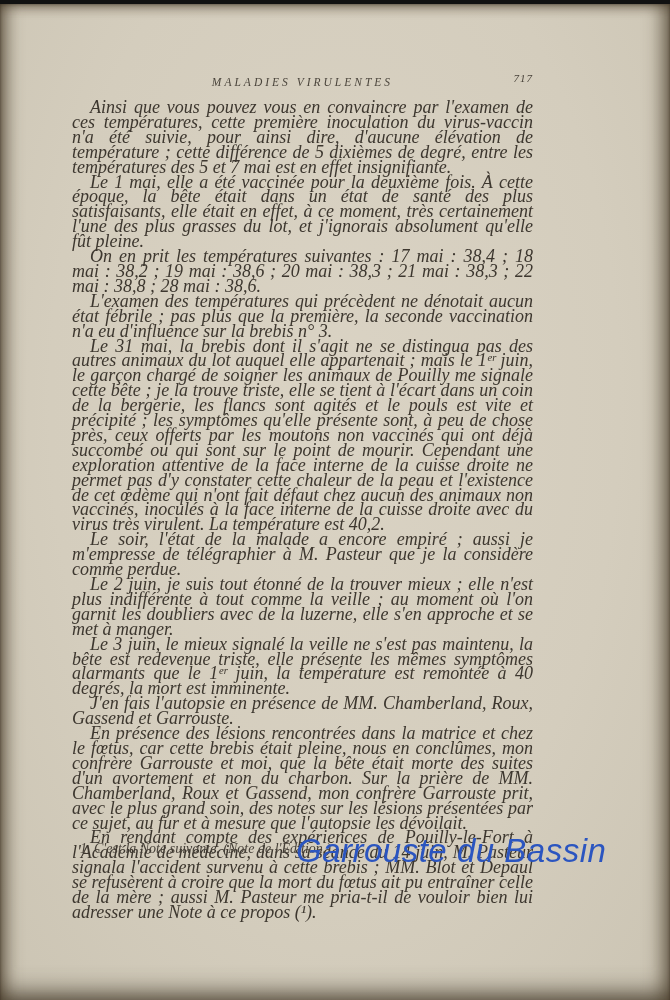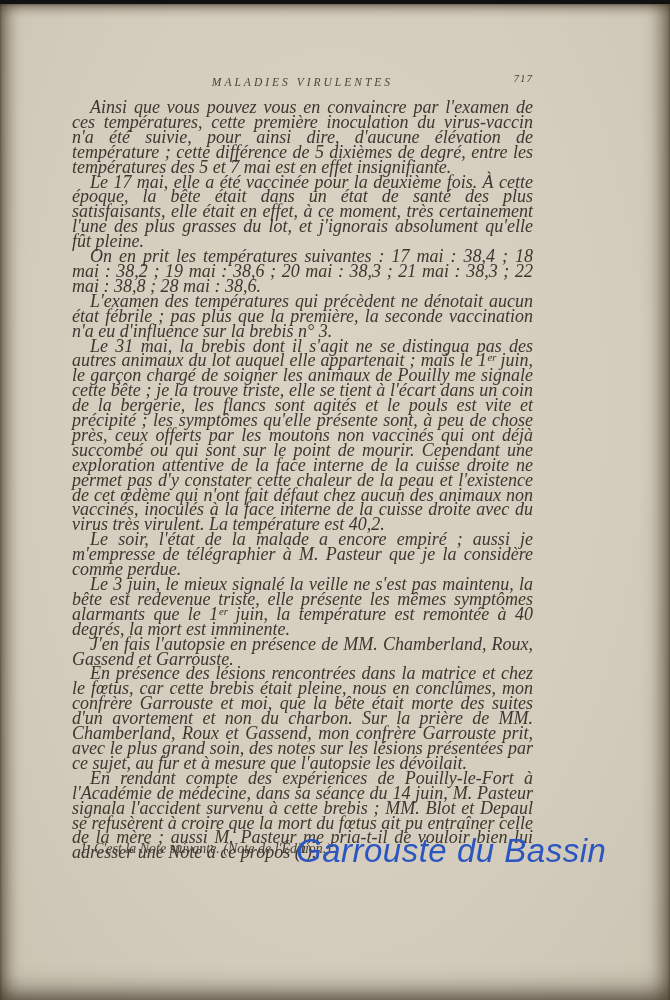--- a/index.html
+++ b/index.html
@@ -91,25 +91,26 @@
 
 <div class="scan">
 
   <div class="header-row">
     <span class="running-title">MALADIES VIRULENTES</span>
     <span class="page-number">717</span>
   </div>
 
   <div class="body-text">
     <p>Ainsi que vous pouvez vous en convaincre par l'examen de ces températures, cette première inoculation du virus-vaccin n'a été suivie, pour ainsi dire, d'aucune élévation de température ; cette différence de 5 dixièmes de degré, entre les températures des 5 et 7 mai est en effet insignifiante.</p>
-    <p>Le 17 mai, elle a été vaccinée pour la deuxième fois. À cette époque, la bête était dans un état de santé des plus satisfaisants, elle était en effet, à ce moment, très certainement l'une des plus grasses du lot, et j'ignorais absolument qu'elle fût pleine.</p>
+    <p>Le 1 mai, elle a été vaccinée pour la deuxième fois. À cette époque, la bête était dans un état de santé des plus satisfaisants, elle était en effet, à ce moment, très certainement l'une des plus grasses du lot, et j'ignorais absolument qu'elle fût pleine.</p>
     <p>On en prit les températures suivantes : 17 mai : 38,4 ; 18 mai : 38,2 ; 19 mai : 38,6 ; 20 mai : 38,3 ; 21 mai : 38,3 ; 22 mai : 38,8 ; 28 mai : 38,6.</p>
     <p>L'examen des températures qui précèdent ne dénotait aucun état fébrile ; pas plus que la première, la seconde vaccination n'a eu d'influence sur la brebis n° 3.</p>
     <p>Le 31 mai, la brebis dont il s'agit ne se distingua pas des autres animaux du lot auquel elle appartenait ; mais le 1ᵉʳ juin, le garçon chargé de soigner les animaux de Pouilly me signale cette bête ; je la trouve triste, elle se tient à l'écart dans un coin de la bergerie, les flancs sont agités et le pouls est vite et précipité ; les symptômes qu'elle présente sont, à peu de chose près, ceux offerts par les moutons non vaccinés qui ont déjà succombé ou qui sont sur le point de mourir. Cependant une exploration attentive de la face interne de la cuisse droite ne permet pas d'y constater cette chaleur de la peau et l'existence de cet œdème qui n'ont fait défaut chez aucun des animaux non vaccinés, inoculés à la face interne de la cuisse droite avec du virus très virulent. La température est 40,2.</p>
     <p>Le soir, l'état de la malade a encore empiré ; aussi je m'empresse de télégraphier à M. Pasteur que je la considère comme perdue.</p>
+    <p>Le 2 juin, je suis tout étonné de la trouver mieux ; elle n'est plus indifférente à tout comme la veille ; au moment où l'on garnit les doubliers avec de la luzerne, elle s'en approche et se met à manger.</p>
     <p>Le 3 juin, le mieux signalé la veille ne s'est pas maintenu, la bête est redevenue triste, elle présente les mêmes symptômes alarmants que le 1ᵉʳ juin, la température est remontée à 40 degrés, la mort est imminente.</p>
     <p>J'en fais l'autopsie en présence de MM. Chamberland, Roux, Gassend et Garrouste.</p>
     <p>En présence des lésions rencontrées dans la matrice et chez le fœtus, car cette brebis était pleine, nous en conclûmes, mon confrère Garrouste et moi, que la bête était morte des suites d'un avortement et non du charbon. Sur la prière de MM. Chamberland, Roux et Gassend, mon confrère Garrouste prit, avec le plus grand soin, des notes sur les lésions présentées par ce sujet, au fur et à mesure que l'autopsie les dévoilait.</p>
     <p>En rendant compte des expériences de Pouilly-le-Fort à l'Académie de médecine, dans sa séance du 14 juin, M. Pasteur signala l'accident survenu à cette brebis ; MM. Blot et Depaul se refusèrent à croire que la mort du fœtus ait pu entraîner celle de la mère ; aussi M. Pasteur me pria-t-il de vouloir bien lui adresser une Note à ce propos (¹).</p>
   </div>
 
   <div class="footnote">1. C'est la Note suivante. (Note de l'Édition.)</div>
 
   <div class="watermark" style="color: rgb(43, 85, 192);">Garrouste du Bassin</div>
 

